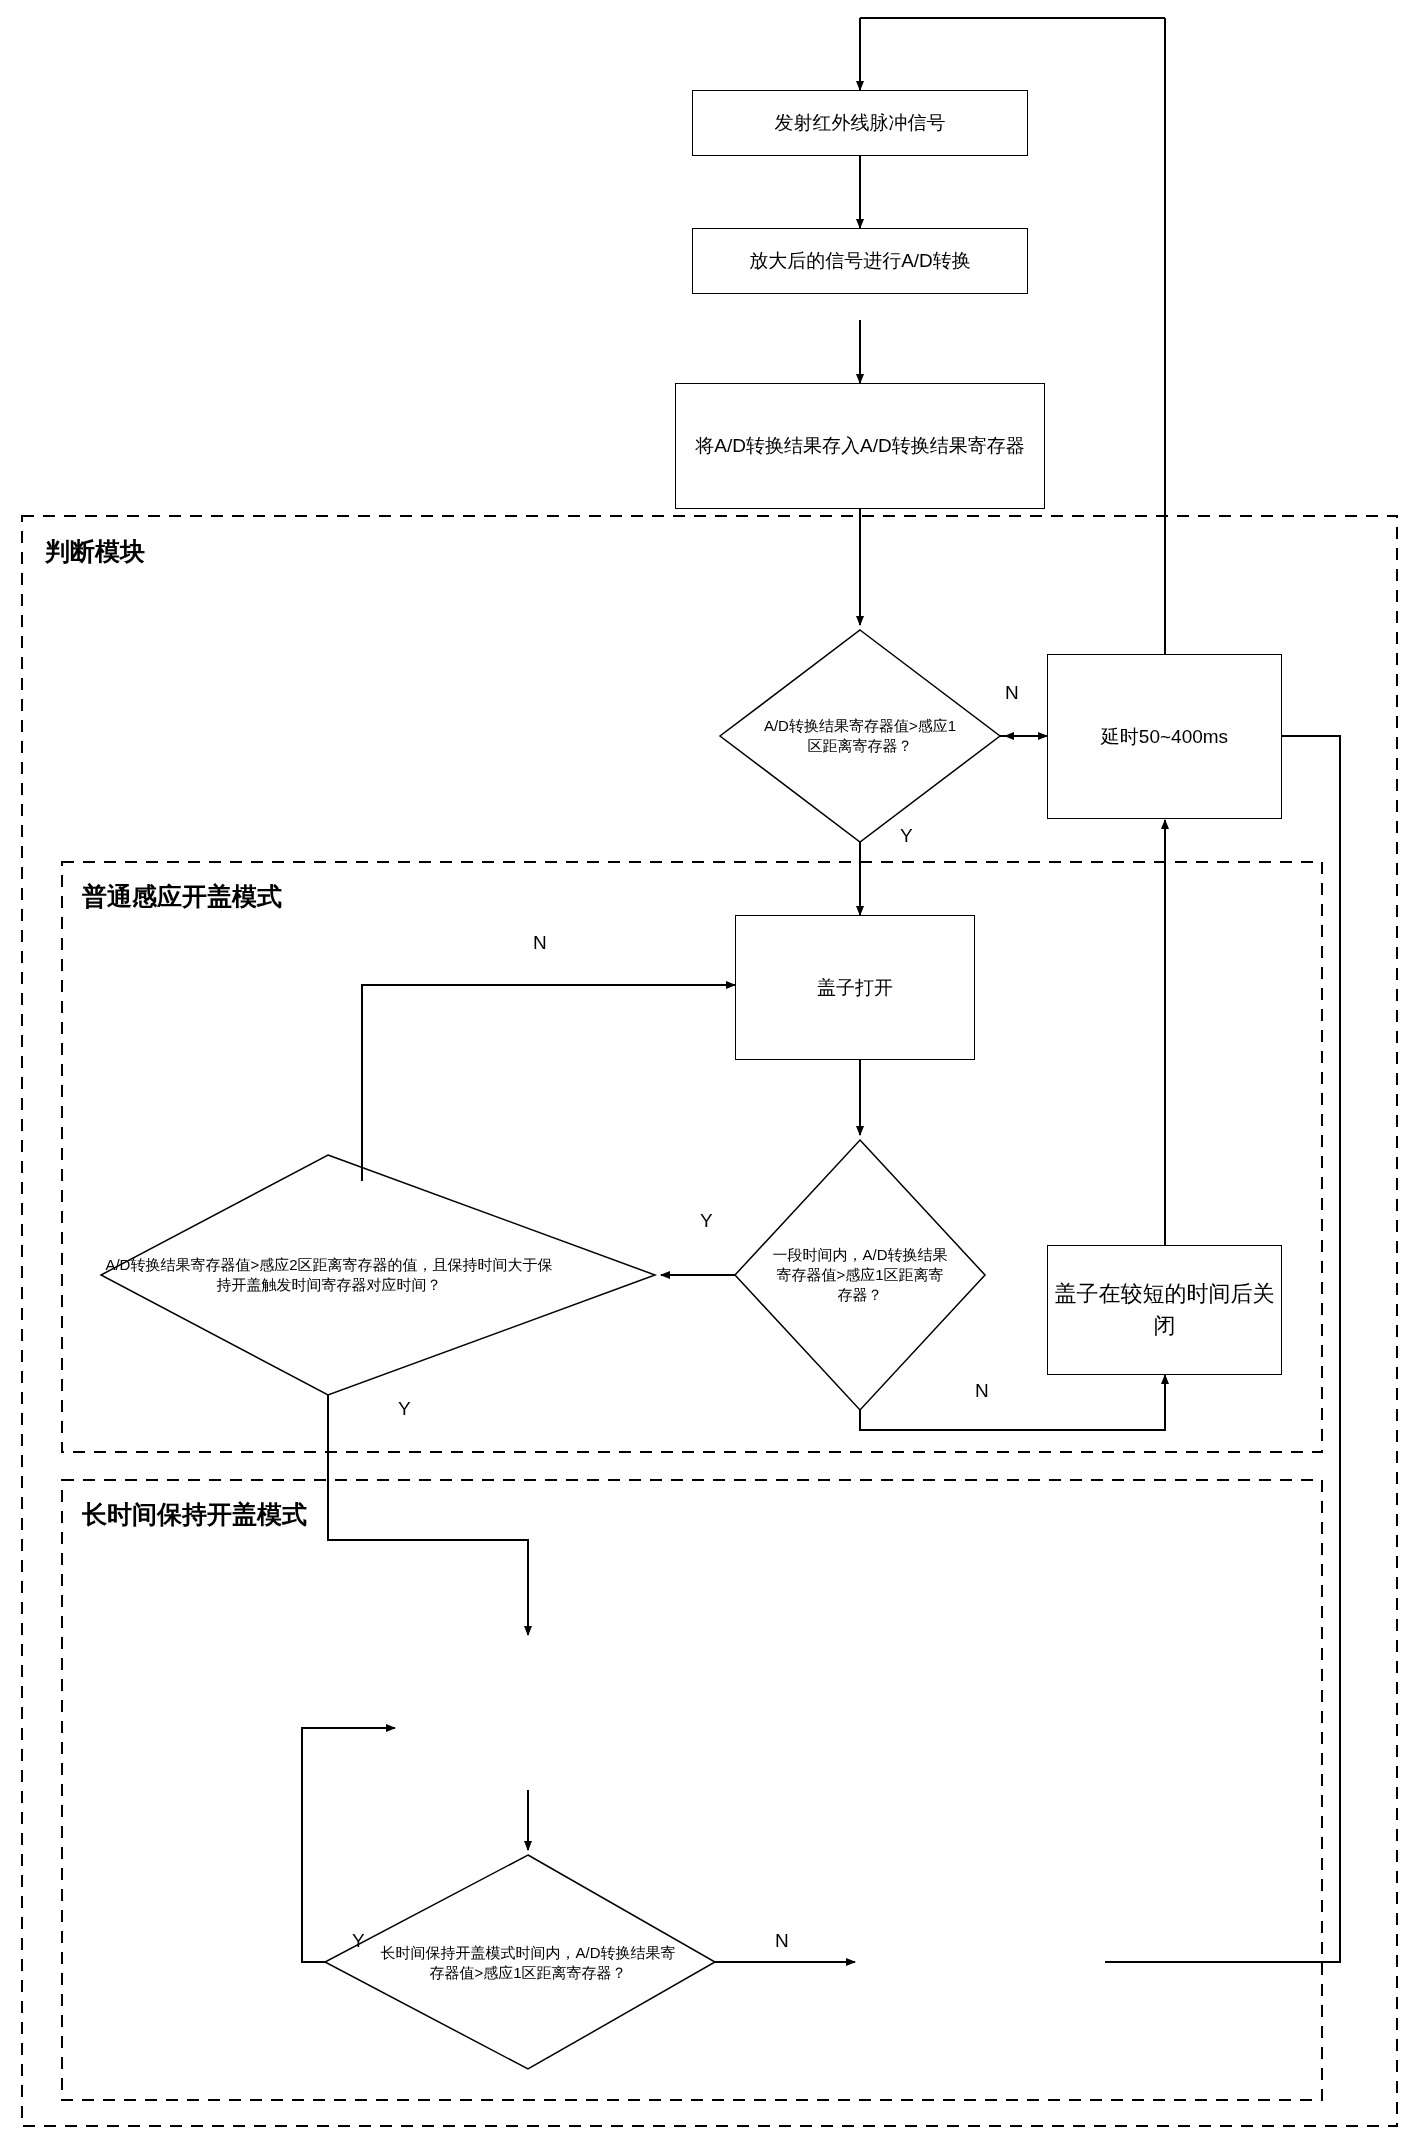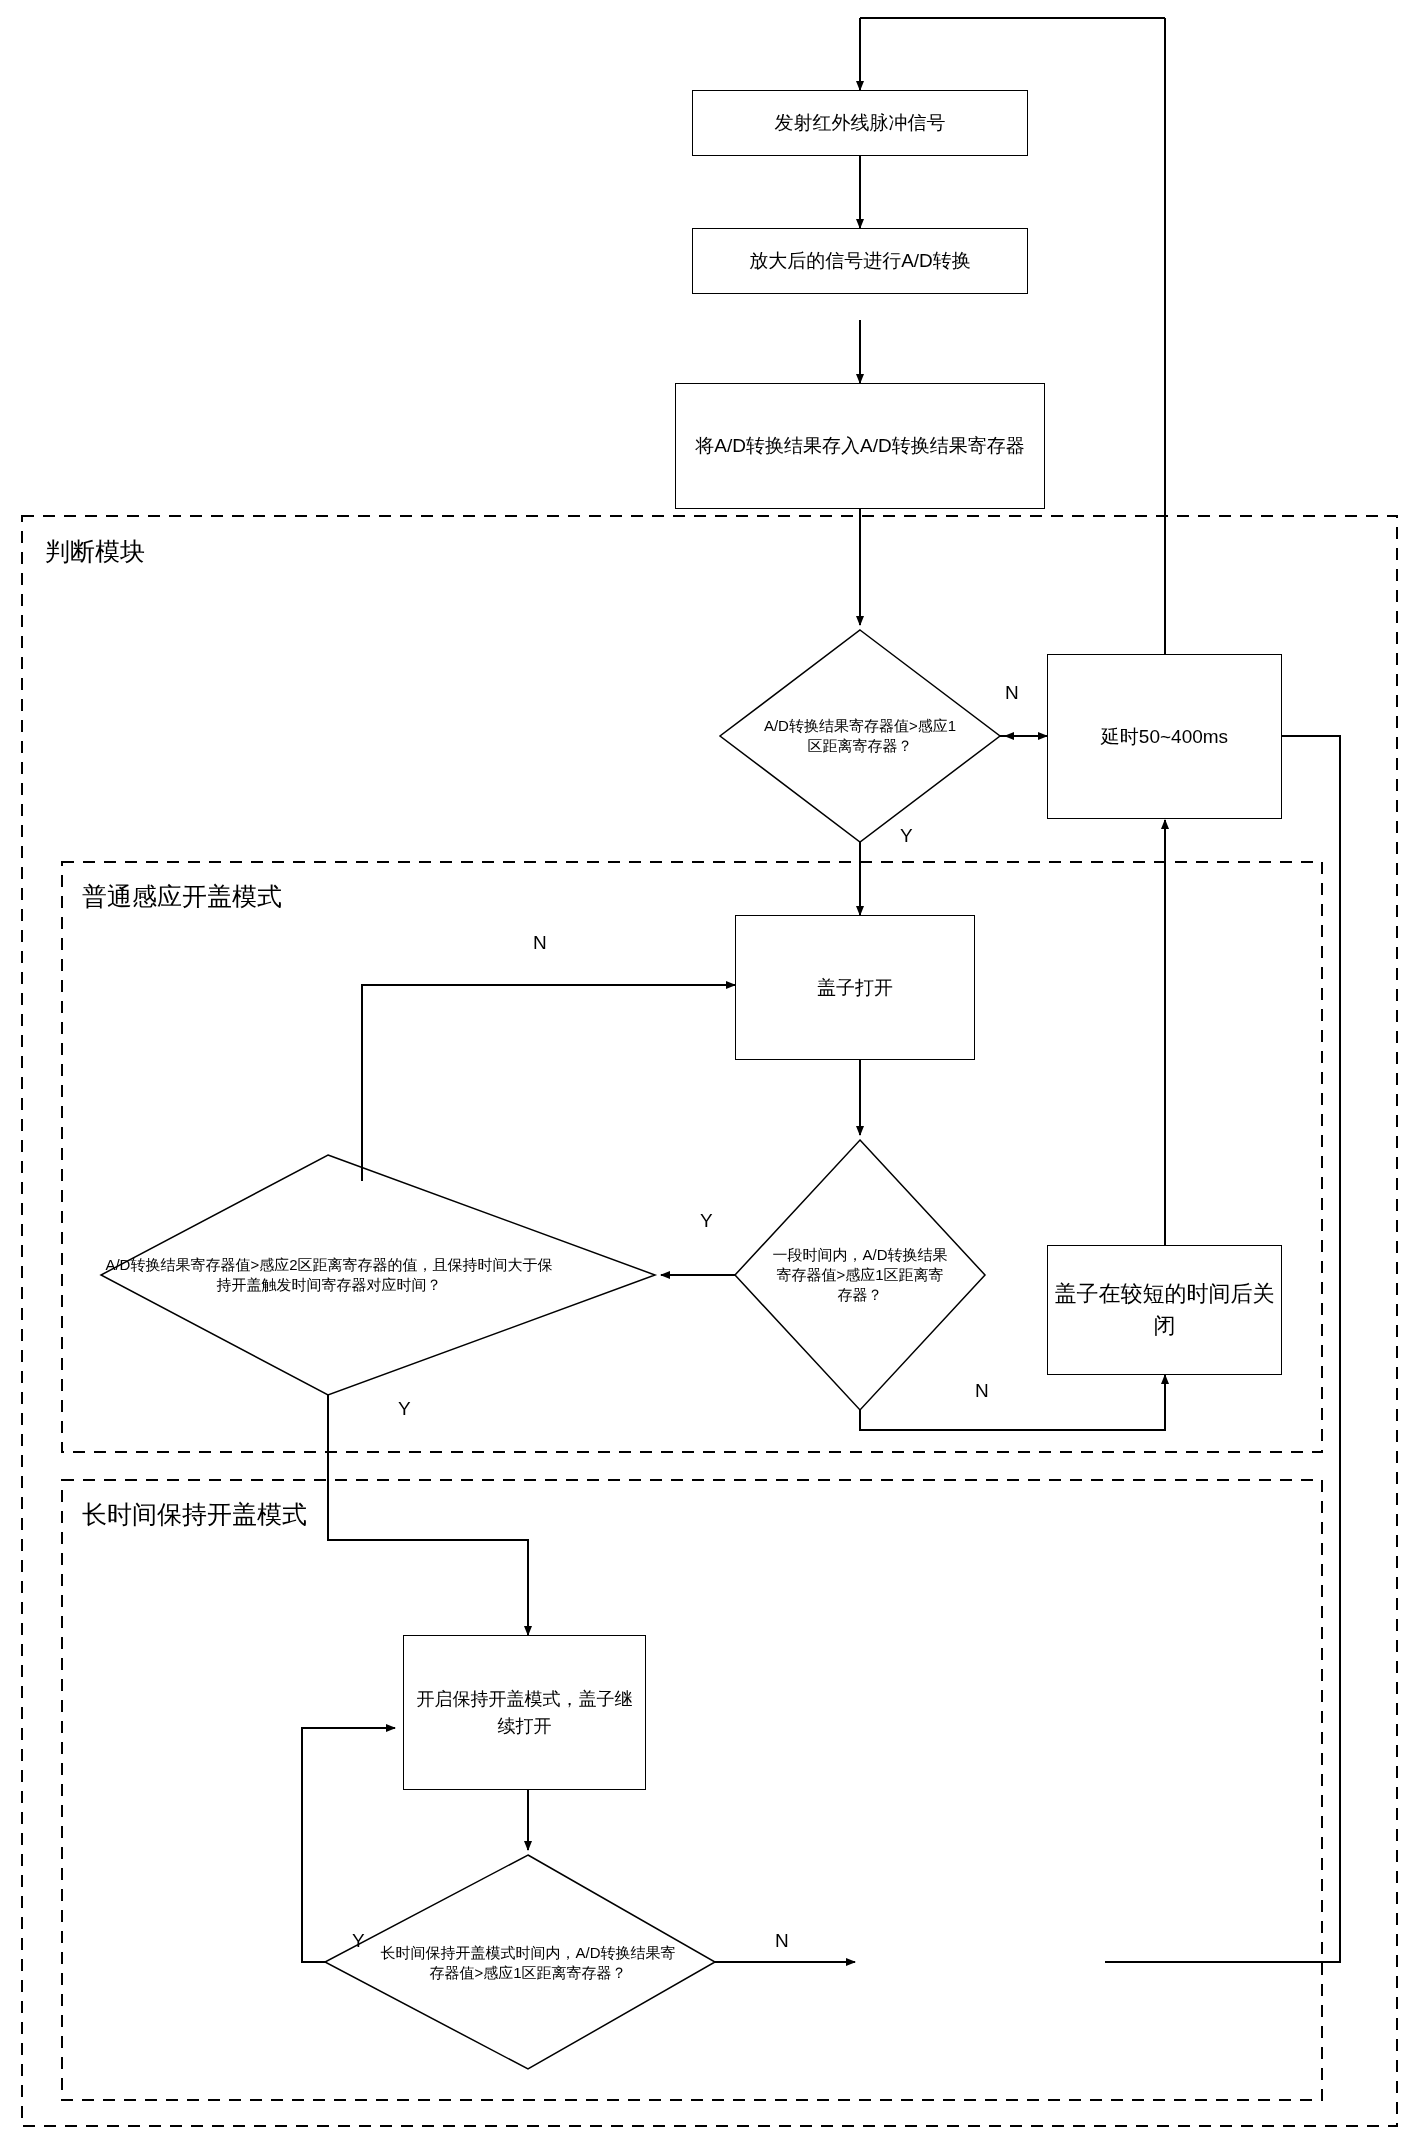--- a/index.html
+++ b/index.html
@@ -49,20 +49,21 @@
     font-size: 15px;
     line-height: 1.35;
     color: #000;
     pointer-events: none;
   }
   .group-title {
     position: absolute;
     font-size: 25px;
     color: #000;
     white-space: nowrap;
+    font-weight: bold;
   }
   .edge-label {
     position: absolute;
     font-size: 19px;
     color: #000;
   }
 </style>
 </head>
 <body>
 
@@ -144,23 +145,20 @@
   </div>
 
   <div class="node box" style="left:735px; top:915px; width:240px; height:145px;">
     <span>盖子打开</span>
   </div>
 
   <div class="node box" style="left:1047px; top:1245px; width:235px; height:130px; font-size:22px;">
     <span>盖子在较短的时间后关闭</span>
   </div>
 
-  <div class="node box" style="left:403px; top:1635px; width:243px; height:155px; font-size:18px;">
-    <span>开启保持开盖模式，盖子继续打开</span>
-  </div>
 
 
   <div class="diamond-label" style="left:762px; top:668px; width:196px; height:136px;">
     <span>A/D转换结果寄存器值&gt;感应1区距离寄存器？</span>
   </div>
 
   <div class="diamond-label" style="left:772px; top:1188px; width:176px; height:174px;">
     <span>一段时间内，A/D转换结果寄存器值&gt;感应1区距离寄存器？</span>
   </div>
 

